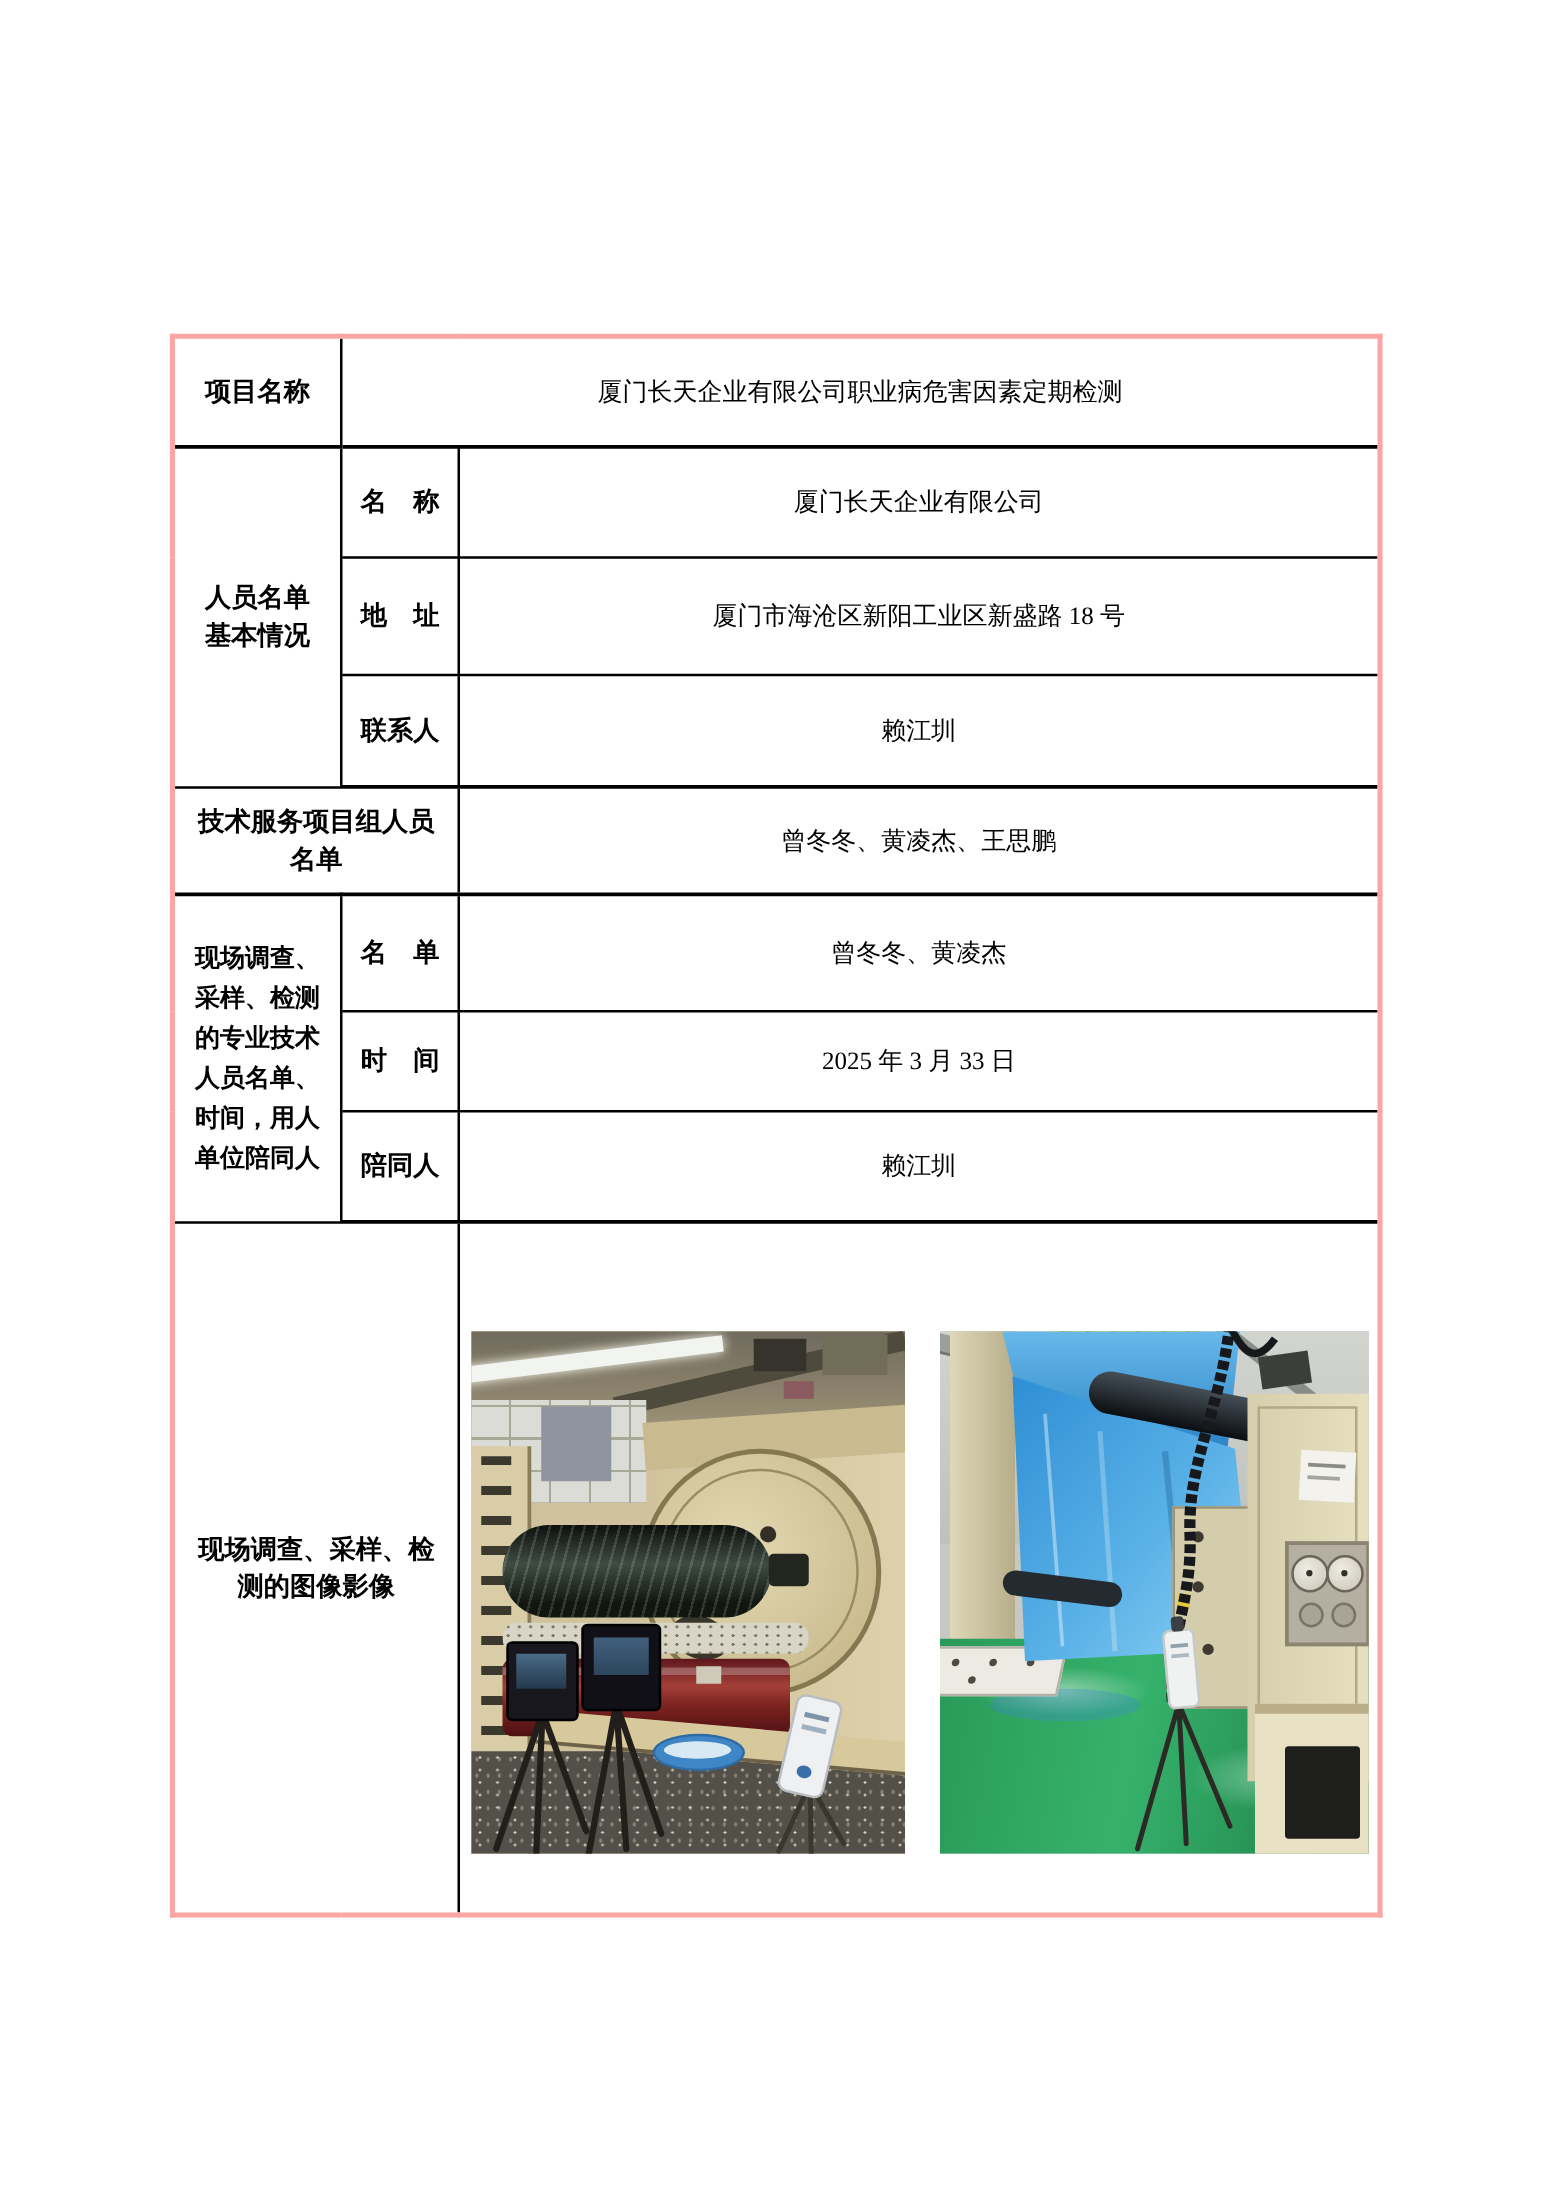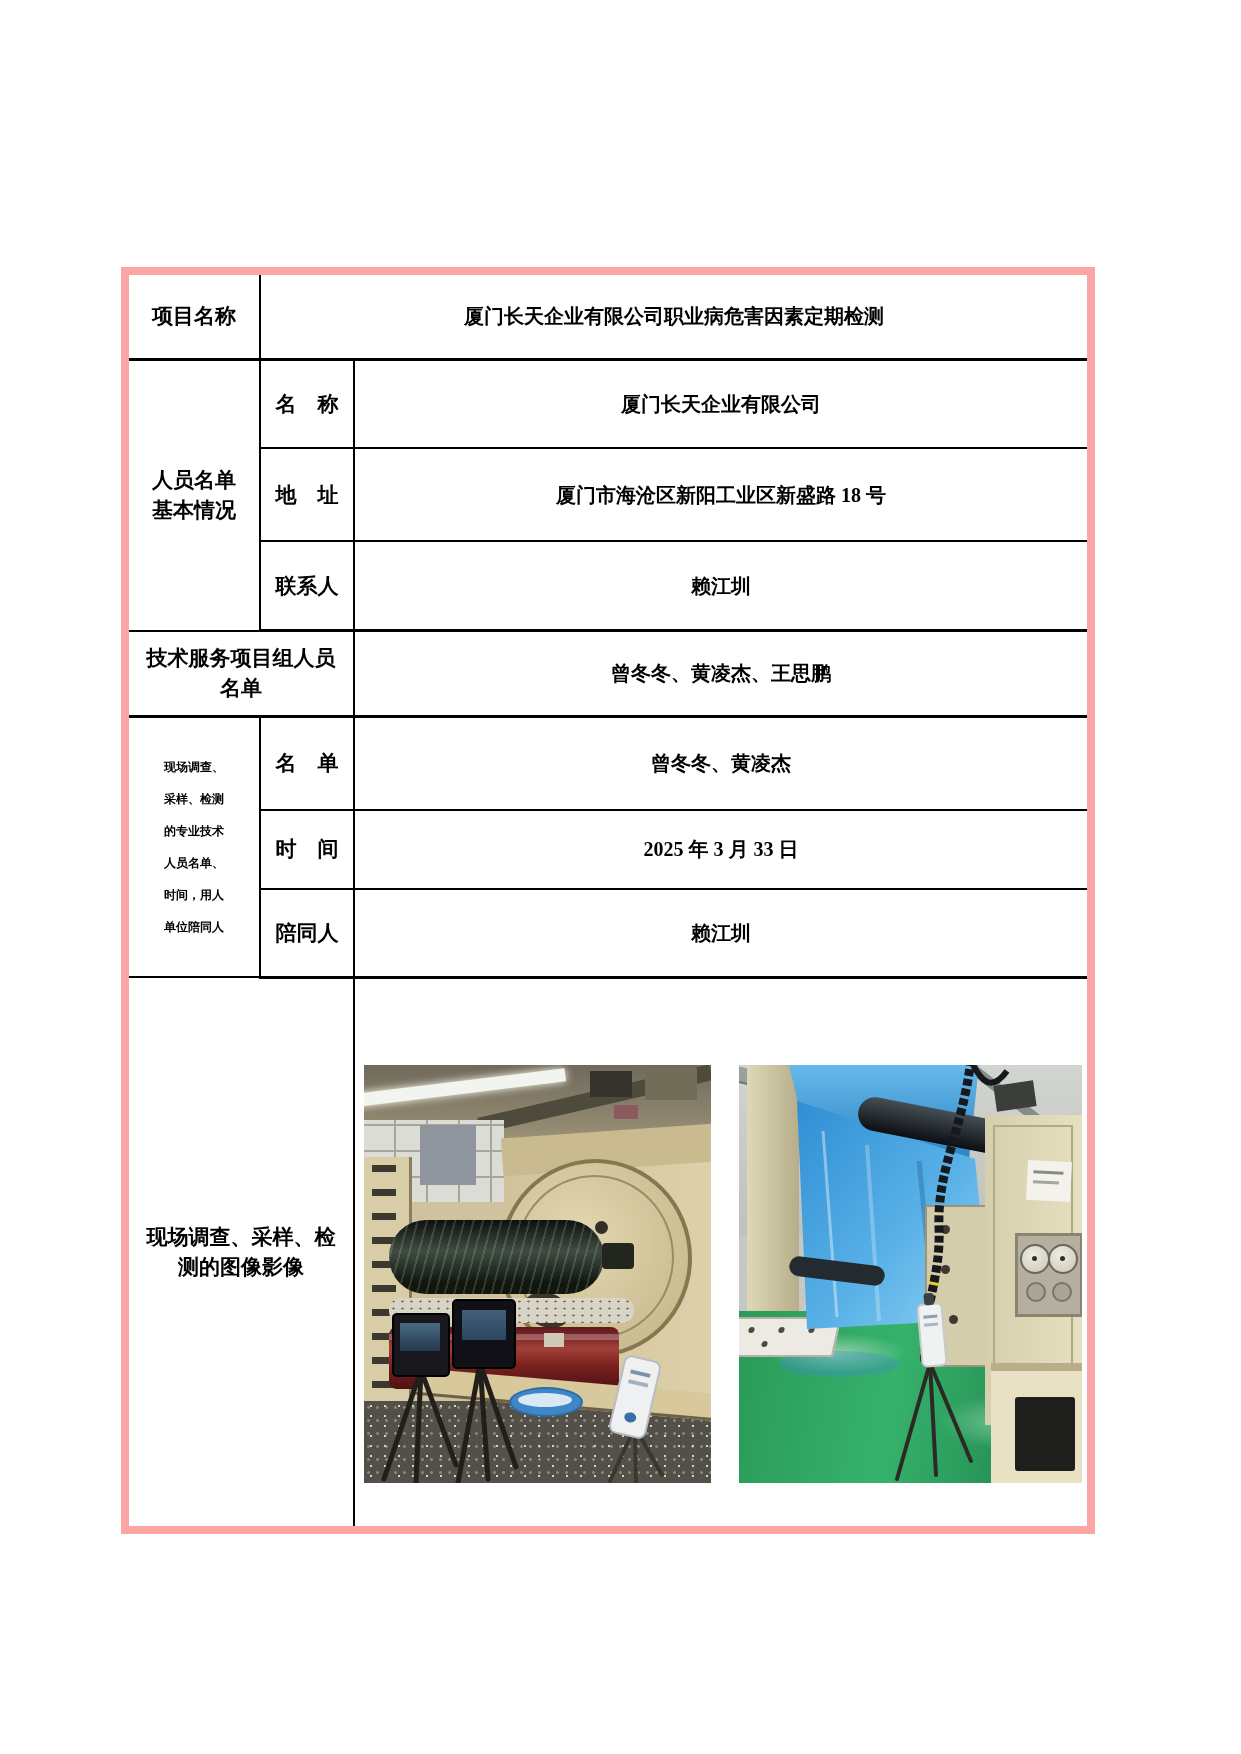--- a/index.html
+++ b/index.html
@@ -1,27 +1,27 @@
 <!DOCTYPE html>
 <html><head>
 <meta charset="utf-8">
 <style>
   html,body{margin:0;padding:0;background:#ffffff;}
   .page{position:relative;width:1241px;height:1754px;background:#fff;color:#000;
         font-family:"Liberation Serif",serif;overflow:hidden;}
   .title{position:absolute;left:0;top:167px;width:100%;margin:0;text-align:center;
          font-family:"Liberation Sans",sans-serif;font-weight:bold;font-size:30px;
          line-height:40px;letter-spacing:2px;}
-  table.form{position:absolute;left:121px;top:267px;width:966px;height:1267px;
-             border-collapse:collapse;table-layout:fixed;border:8px solid #fca5a5;}
+  table.form{position:absolute;left:136px;top:267px;width:966px;height:1267px;
+             border-collapse:collapse;table-layout:fixed;border:4px solid #fca5a5;}
   table.form td{border:2px solid #000;padding:0 4px;text-align:center;
                 vertical-align:middle;overflow:hidden;}
   .lab{font-family:"Liberation Sans",sans-serif;font-weight:bold;font-size:21px;line-height:30px;}
-  .side{font-family:Liberation Serif, serif;font-weight:bold;font-size:12px;line-height:32px;}
-  .val{font-family:"Liberation Serif",serif;font-size:20px;line-height:30px;font-weight:bold;}
+  .side{font-family:Liberation Serif, serif;font-weight:bold;font-size:20px;line-height:32px;}
+  .val{font-family:"Liberation Serif",serif;font-size:20px;line-height:30px;}
   .pre{white-space:pre-line;}
   tr.group>td{border-bottom-width:3px;}
   td.gb{border-bottom-width:3px;}
   .photos-cell{position:relative;padding:0 !important;}
   .photo{position:absolute;top:86px;height:418px;overflow:hidden;}
   .photo-left{left:9px;width:347px;background:#cfc29c;}
   .photo-right{left:384px;width:343px;background:#c6c8c4;}
   .ab{position:absolute;}
   .dial{position:absolute;width:26px;height:26px;border-radius:50%;
         background:radial-gradient(circle at 40% 35%,#efece2,#c9c5b8);border:2px solid #6b665a;}

